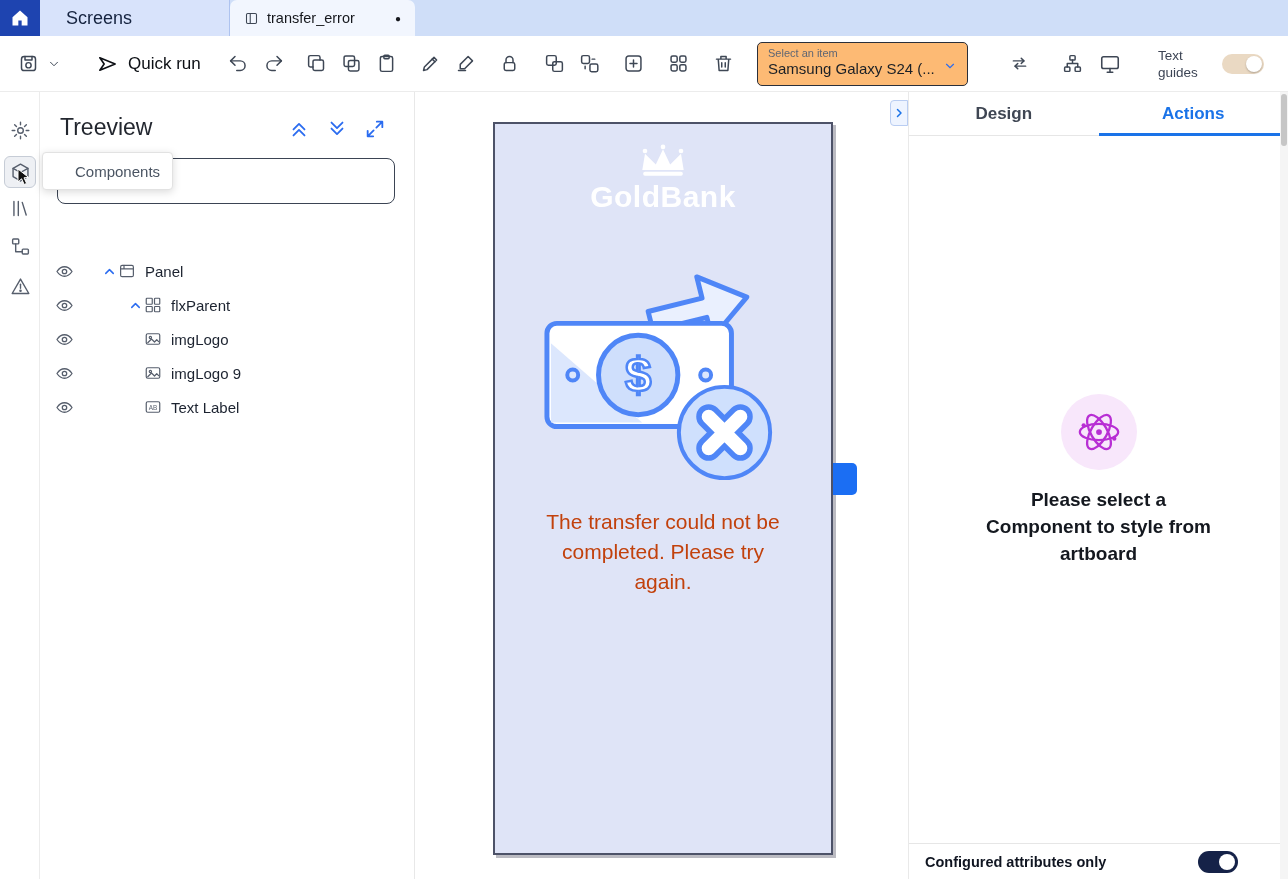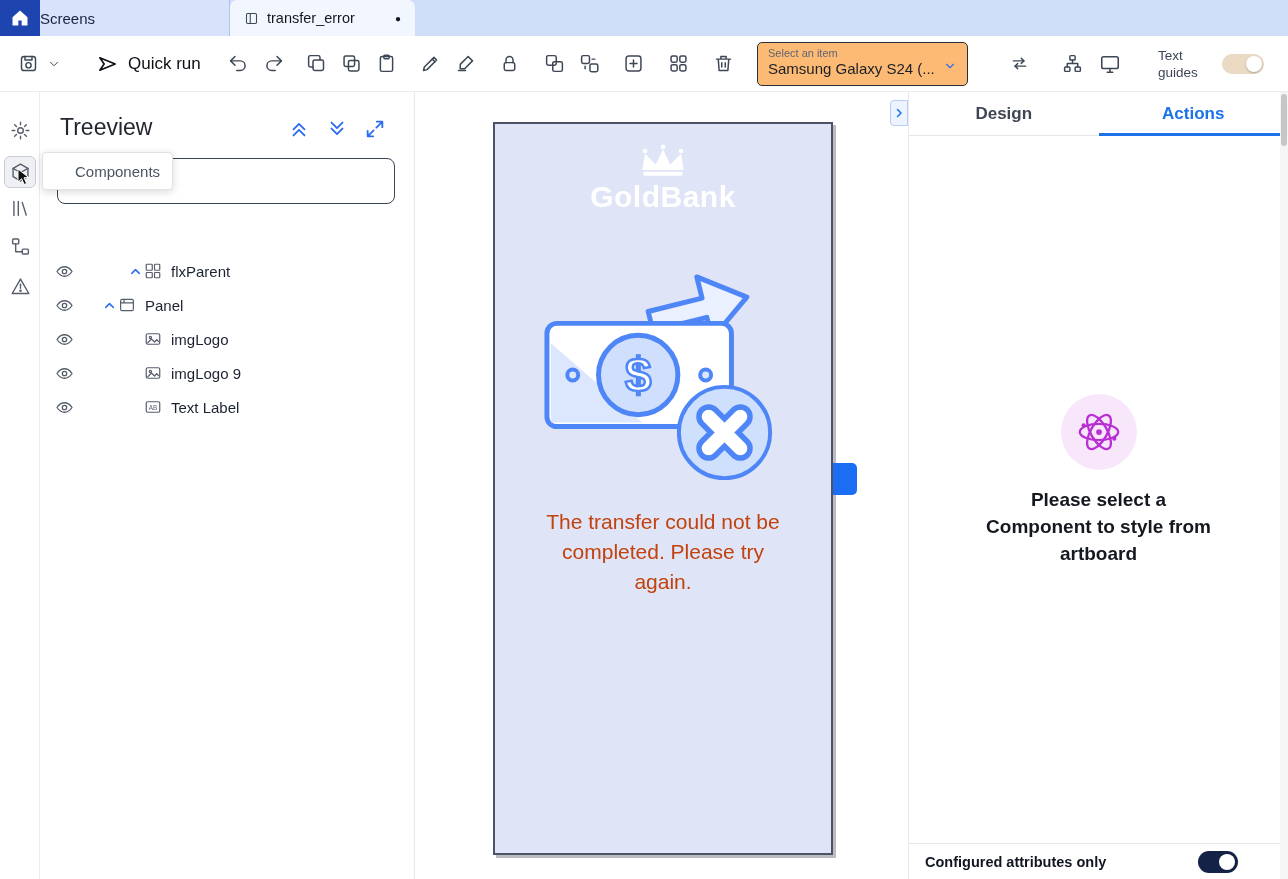--- a/index.html
+++ b/index.html
@@ -5,21 +5,21 @@
   * { margin:0; padding:0; box-sizing:border-box; }
   body { font-family:"Liberation Sans", sans-serif; background:#fff; }
   .app { position:relative; width:1288px; height:879px; background:#fff; overflow:hidden; }
   svg { display:block; }
   .ic { stroke:#3e4755; fill:none; stroke-width:1.7; stroke-linecap:round; stroke-linejoin:round; }
   .ic-gray { stroke:#565e6c; fill:none; stroke-width:1.6; stroke-linecap:round; stroke-linejoin:round; }
 
   
   .topstrip { position:absolute; left:0; top:0; width:1288px; height:36px; background:#cfdef8; display:flex; align-items:stretch; }
   .home-btn { width:40px; background:#1e44b0; display:flex; align-items:center; justify-content:center; cursor:pointer; }
-  .tab-screens { width:190px; background:#d8e3fb; border-right:1px solid #aec3ef; display:flex; align-items:center; font-size:15px; color:#15233f; cursor:pointer; }
+  .tab-screens { width:190px; background:#d8e3fb; border-right:1px solid #aec3ef; display:flex; align-items:center; padding-left:26px; font-size:18px; color:#15233f; cursor:pointer; }
   .tab-active { width:185px; background:#f2f6fe; border-radius:7px 7px 0 0; display:flex; align-items:center; gap:8px; padding:0 14px; font-size:14.5px; color:#16181d; cursor:pointer; }
   .tab-dot { margin-left:auto; font-size:10px; color:#16181d; }
 
   
   .toolbar { position:absolute; left:0; top:36px; width:1288px; height:56px; background:#fff; border-bottom:1px solid #ececec; }
   .tb { position:absolute; top:50%; transform:translateY(-50%); display:flex; align-items:center; justify-content:center; width:32px; height:32px; border-radius:6px; cursor:pointer; }
   .quickrun { position:absolute; left:96px; top:50%; transform:translateY(-50%); display:flex; align-items:center; gap:9px; font-size:17px; color:#0c0f14; cursor:pointer; }
   .device-dd { position:absolute; left:757px; top:6px; width:211px; height:44px; border:1px solid #2a2f3a; border-radius:5px; background:#fdba74; padding:4px 10px; cursor:pointer; }
   .device-dd .dd-label { font-size:11px; color:#5f6673; }
   .device-dd .dd-value { font-size:15px; color:#1b2026; margin-top:1px; }
@@ -313,55 +313,55 @@
 
   <div class="tree-rows">
 
     <div class="trow">
       <span class="eye">
         <svg width="19" height="19" viewBox="0 0 24 24" class="ic-gray">
             <path d="M2.5 12s4-6 9.5-6 9.5 6 9.5 6-4 6-9.5 6-9.5-6-9.5-6z"></path>
             <circle cx="12" cy="12" r="2.8"></circle>
           </svg>
       </span>
+      <span class="chev ind0">
+        <svg width="15" height="15" viewBox="0 0 24 24" style="stroke:#2b6cf0;fill:none;stroke-width:2.4;stroke-linecap:round;stroke-linejoin:round">
+            <polyline points="6 15 12 9 18 15"></polyline>
+          </svg>
+      </span>
+      <span class="nicon">
+        <svg width="18" height="18" viewBox="0 0 24 24" class="ic-gray">
+            <rect x="3.5" y="4.5" width="17" height="15" rx="2"></rect>
+            <path d="M3.5 9.2h17M8 4.5v4.7"></path>
+          </svg>
+      </span>
+      <span>Panel</span>
+    </div>
+
+    <div class="trow">
+      <span class="eye">
+        <svg width="19" height="19" viewBox="0 0 24 24" class="ic-gray">
+            <path d="M2.5 12s4-6 9.5-6 9.5 6 9.5 6-4 6-9.5 6-9.5-6-9.5-6z"></path>
+            <circle cx="12" cy="12" r="2.8"></circle>
+          </svg>
+      </span>
       <span class="chev ind1">
         <svg width="15" height="15" viewBox="0 0 24 24" style="stroke:#2b6cf0;fill:none;stroke-width:2.4;stroke-linecap:round;stroke-linejoin:round">
             <polyline points="6 15 12 9 18 15"></polyline>
           </svg>
       </span>
       <span class="nicon">
         <svg width="18" height="18" viewBox="0 0 24 24" class="ic-gray">
             <rect x="3" y="3" width="8" height="8" rx="1"></rect>
             <rect x="14" y="3" width="7" height="8" rx="1"></rect>
             <rect x="3" y="14" width="8" height="7" rx="1"></rect>
             <rect x="14" y="14" width="7" height="7" rx="1"></rect>
           </svg>
       </span>
       <span>flxParent</span>
-    </div>
-
-    <div class="trow">
-      <span class="eye">
-        <svg width="19" height="19" viewBox="0 0 24 24" class="ic-gray">
-            <path d="M2.5 12s4-6 9.5-6 9.5 6 9.5 6-4 6-9.5 6-9.5-6-9.5-6z"></path>
-            <circle cx="12" cy="12" r="2.8"></circle>
-          </svg>
-      </span>
-      <span class="chev ind0">
-        <svg width="15" height="15" viewBox="0 0 24 24" style="stroke:#2b6cf0;fill:none;stroke-width:2.4;stroke-linecap:round;stroke-linejoin:round">
-            <polyline points="6 15 12 9 18 15"></polyline>
-          </svg>
-      </span>
-      <span class="nicon">
-        <svg width="18" height="18" viewBox="0 0 24 24" class="ic-gray">
-            <rect x="3.5" y="4.5" width="17" height="15" rx="2"></rect>
-            <path d="M3.5 9.2h17M8 4.5v4.7"></path>
-          </svg>
-      </span>
-      <span>Panel</span>
     </div>
 
     <div class="trow">
       <span class="eye">
         <svg width="19" height="19" viewBox="0 0 24 24" class="ic-gray">
             <path d="M2.5 12s4-6 9.5-6 9.5 6 9.5 6-4 6-9.5 6-9.5-6-9.5-6z"></path>
             <circle cx="12" cy="12" r="2.8"></circle>
           </svg>
       </span>
       <span class="nicon ind2">

